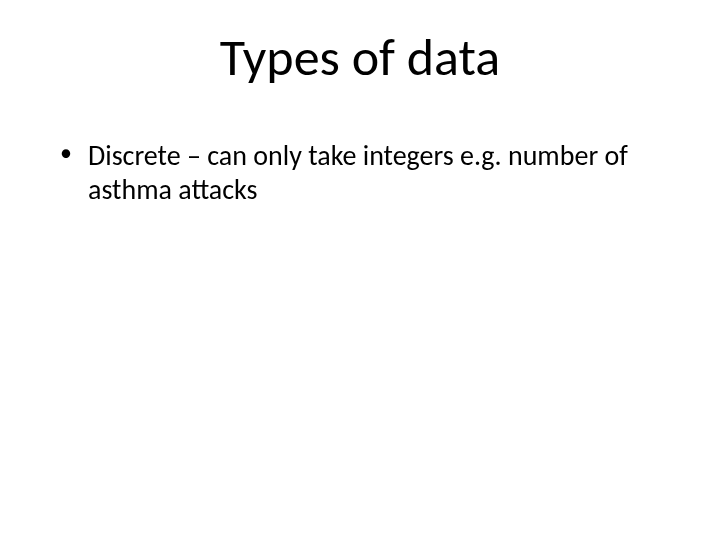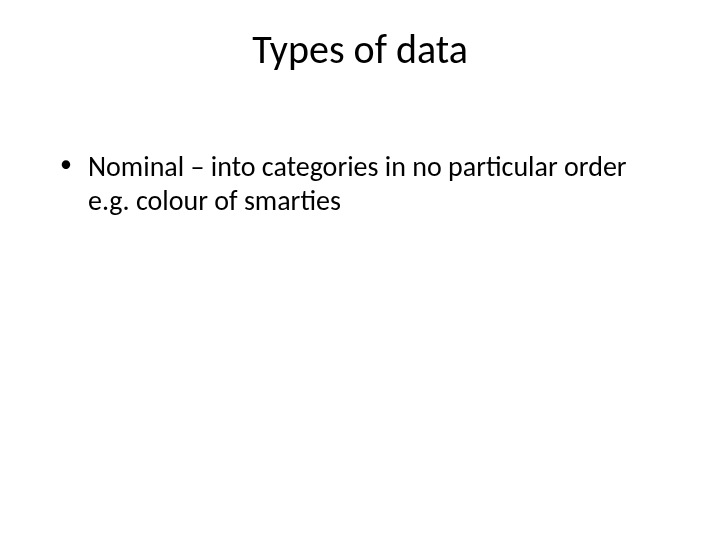--- a/index.html
+++ b/index.html
@@ -14,24 +14,24 @@
       font-family: Calibri, Arial, sans-serif;
       color: #000000;
       overflow: hidden;
     }
     .slide {
       width: 100%;
       height: 100%;
       padding: 25px 50px 40px 50px;
     }
     .title {
-      font-size: 40px;
+      font-size: 52px;
       font-weight: 400;
       text-align: center;
-      margin-bottom: 76px;
+      margin-bottom: 50px;
       color: #000000;
     }
     .bullet-list {
       list-style: none;
       padding-left: 10px;
     }
     .bullet-item {
       font-size: 28px;
       line-height: 1.2;
       margin-bottom: 4px;
@@ -46,15 +46,15 @@
       top: 0;
       font-size: 24px;
     }
   </style>
 </head>
 <body>
 
 <div class="slide">
   <h1 class="title">Types of data</h1>
   <ul class="bullet-list">
-    <li class="bullet-item">Nominal – into categories in no particular order e.g. colour of smarties</li>
+    <li class="bullet-item">Discrete – can only take integers e.g. number of asthma attacks</li>
   </ul>
 </div>
 
 </body></html>

